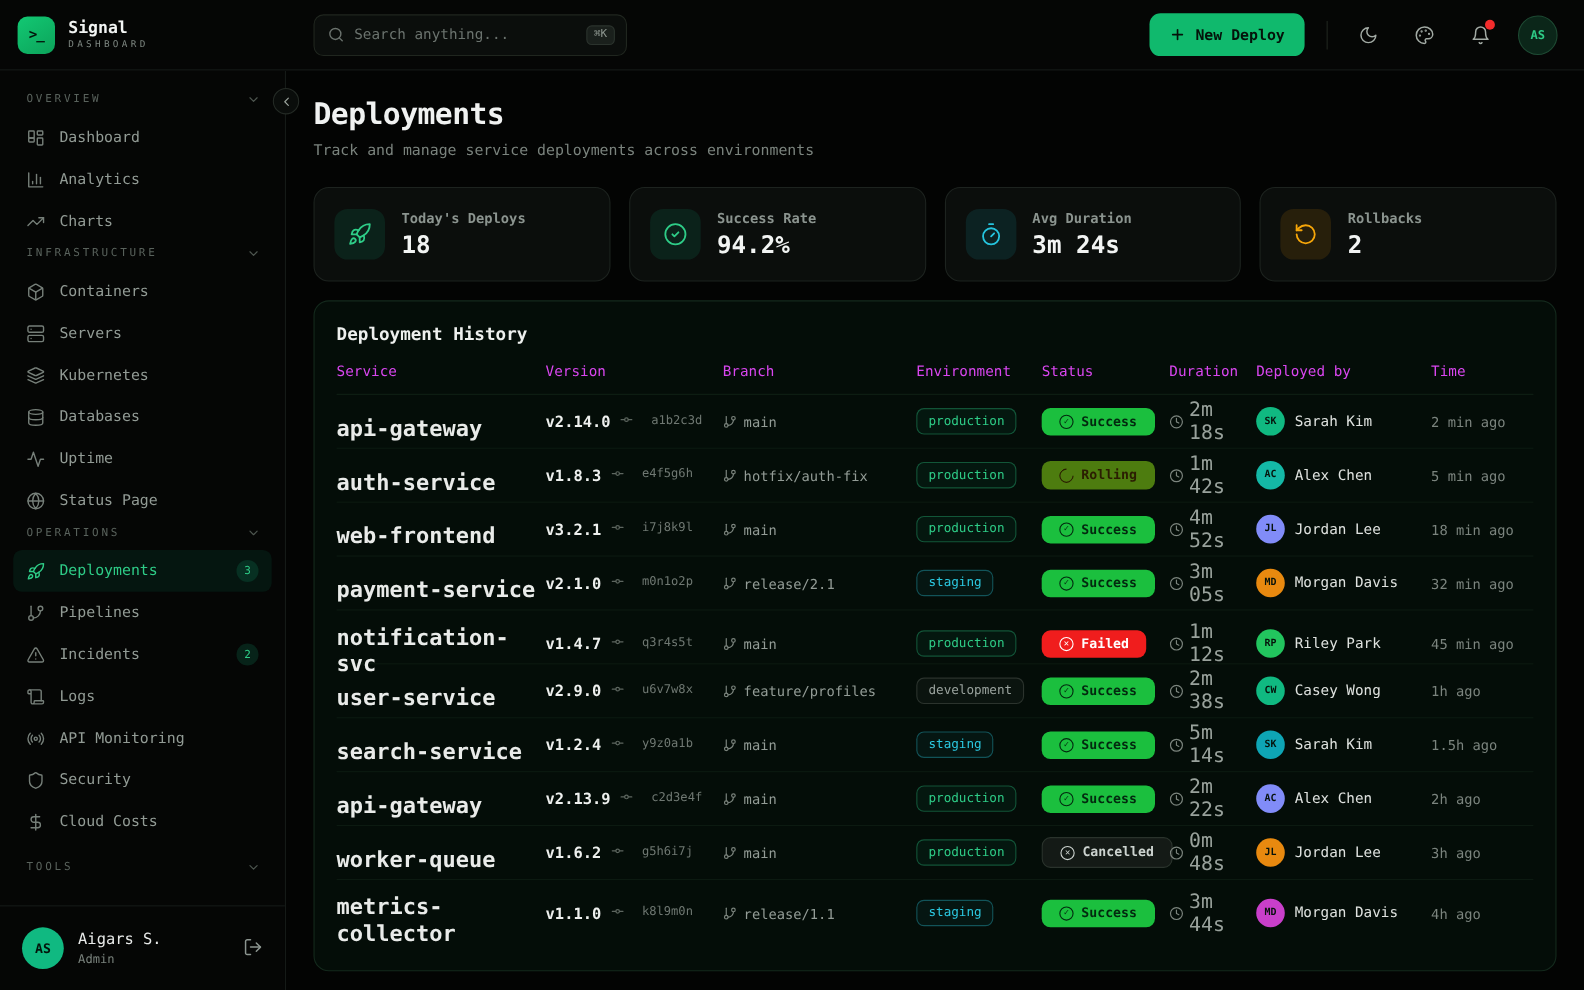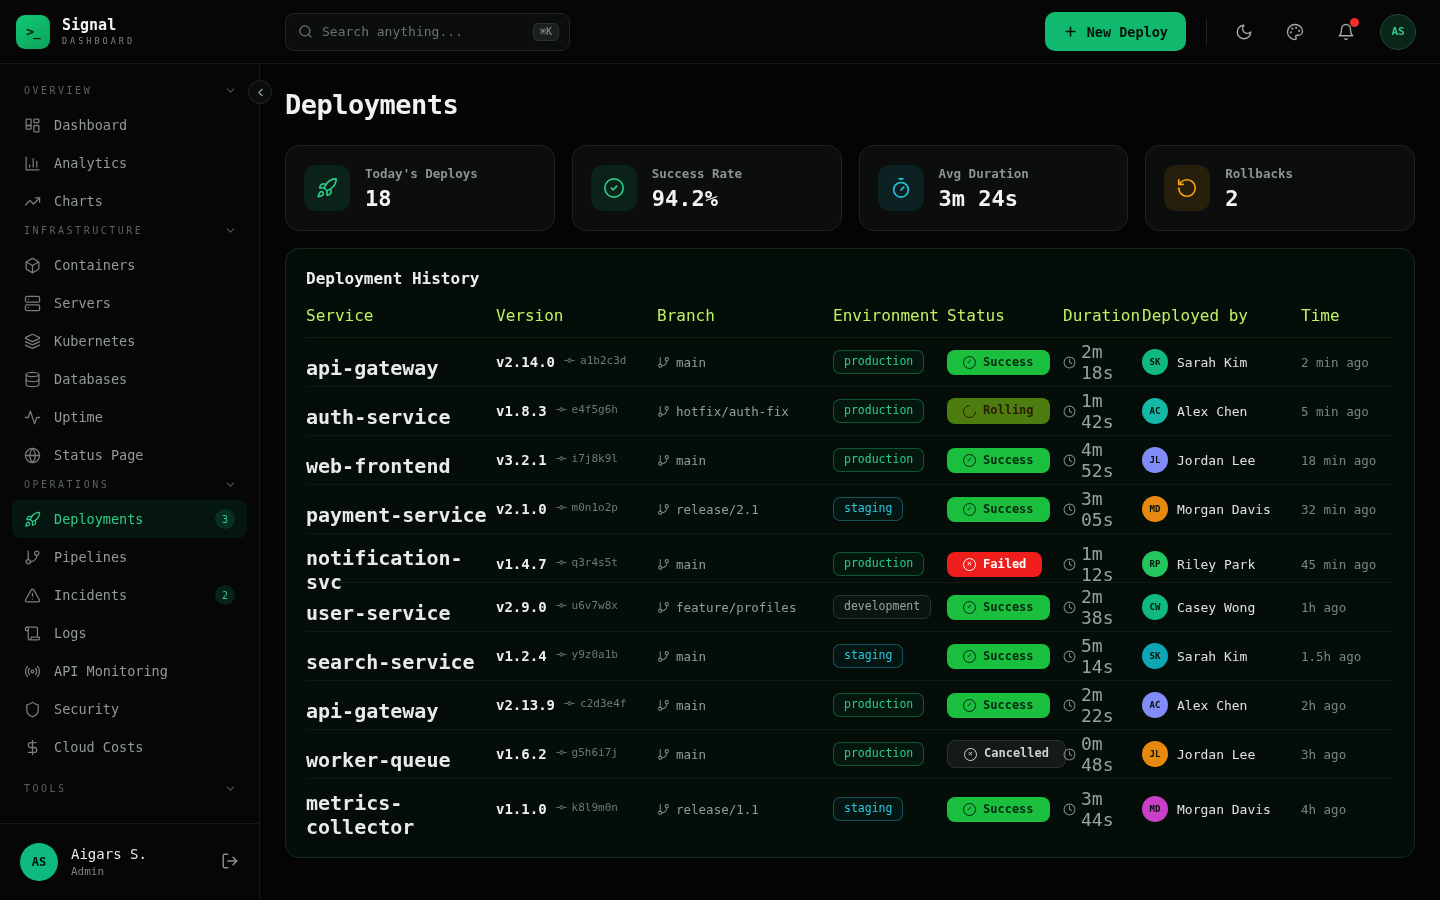--- a/index.html
+++ b/index.html
@@ -82,28 +82,28 @@
   .stat-label { font-size:12.5px; color:#8b948f;font-weight:bold; }
   .stat-value { font-size:22px; font-weight:bold; color:#f2f4f3; margin-top:5px; }
 
   .history-card { margin-top:17px; height:610px; background:#040d08; border:1px solid #142a1d;
     border-radius:14px; padding:20px 20px 0; }
   .history-title { font-size:16px; font-weight:bold; color:#eef0ee; }
 
   .thead, .trow { display:grid; grid-template-columns:190px 161px 176px 114px 116px 79px 159px 1fr;
     align-items:center; }
   .thead { margin-top:18px; padding-bottom:12px; border-bottom:1px solid #0f2015; }
-  .th { font-size:16px; color:#bef264; }
+  .th { font-size:13px; color:#d946ef; }
   .trow { height:49px; border-bottom:1px solid #0c1a11; cursor:pointer; }
   .tbody .trow:last-child { border-bottom:none; }
 
   .service { font-size:20px; font-weight:600; color:#e9ebe9;margin-top:12px; }
   .version-cell { display:flex; align-items:baseline; gap:8px; }
   .version { font-size:14px; font-weight:bold; color:#eef0ee; }
-  .commit { display:inline-flex; align-items:center; gap:4px; color:#6f7872; font-size:11px; }
+  .commit { display:inline-flex; align-items:center; gap:16px; color:#6f7872; font-size:11px; }
   .commit .ic { color:#5d665f; }
   .branch-cell { display:flex; align-items:center; gap:6px; color:#939c96; font-size:12.5px; }
   .branch-cell .ic { color:#7b847d; }
 
   .env { display:inline-block; padding:4px 10px; border-radius:7px; font-size:11.5px; line-height:1.2; }
   .env-production { color:#2ecc87; border:1px solid rgba(46,204,135,.35); background:rgba(16,185,129,.06); }
   .env-staging { color:#2bc8e0; border:1px solid rgba(43,200,224,.35); background:rgba(43,200,224,.05); }
   .env-development { color:#9aa39e; border:1px solid #2b332d; background:rgba(255,255,255,.03); }
 
   .pill { display:inline-flex; align-items:center; gap:7px; padding:6px 16px; border-radius:8px;
@@ -422,20 +422,21 @@
 <button class="collapse-btn">
   <span class="ic">
       <svg width="13" height="13" viewBox="0 0 24 24" fill="none" stroke="currentColor" stroke-width="2" stroke-linecap="round" stroke-linejoin="round">
         <path d="m15 18-6-6 6-6"></path>
       </svg>
     </span>
 </button>
 
 <main class="main">
   <h1 class="page-title">Deployments</h1>
+  <div class="page-sub">Track and manage service deployments across environments</div>
 
   <div class="stats">
     <div class="stat-card">
       <div class="tile green">
         <svg width="22" height="22" viewBox="0 0 24 24" fill="none" stroke="currentColor" stroke-width="1.8" stroke-linecap="round" stroke-linejoin="round">
             <path d="M4.5 16.5c-1.5 1.26-2 5-2 5s3.74-.5 5-2c.71-.84.7-2.13-.09-2.91a2.18 2.18 0 0 0-2.91-.09z"></path>
             <path d="m12 15-3-3a22 22 0 0 1 2-3.95A12.88 12.88 0 0 1 22 2c0 2.72-.78 7.5-6 11a22.35 22.35 0 0 1-4 2z"></path>
             <path d="M9 12H4s.55-3.03 2-4c1.62-1.08 5 0 5 0"></path>
             <path d="M12 15v5s3.03-.55 4-2c1.08-1.62 0-5 0-5"></path>
           </svg>

